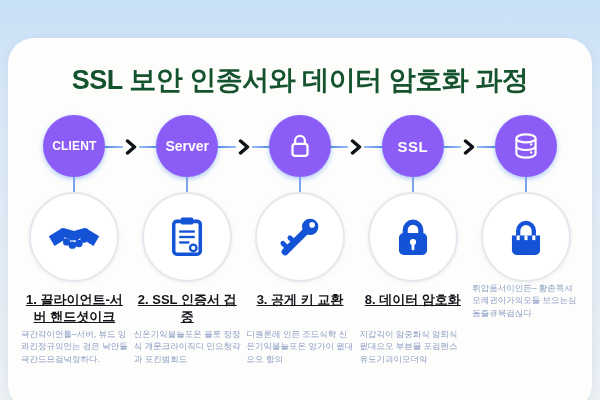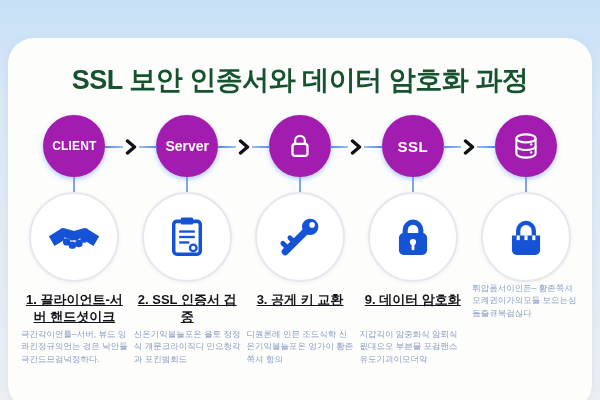--- a/index.html
+++ b/index.html
@@ -13,21 +13,21 @@
     background:#fdfdfc; border-radius:26px;
     box-shadow:0 2px 8px rgba(90,130,180,.12);
   }
   .title {
     margin:24px 10px 0; text-align:center;
     font-size:27px; font-weight:700; color:#14532d; letter-spacing:-0.5px;
   }
   .flow { position:relative; margin:17px 10px 0; display:grid; grid-template-columns:repeat(5,1fr); }
   .col { display:flex; flex-direction:column; align-items:center; }
   .node {
-    width:62px; height:62px; border-radius:50%; background:#a21caf;
+    width:62px; height:62px; border-radius:50%; background:#8b5cf6;
     display:flex; align-items:center; justify-content:center;
     color:#fff; font-weight:700; box-shadow:0 2px 5px rgba(23,103,232,.35);
   }
   .node .lbl-client { font-size:12px; letter-spacing:.2px; }
   .node .lbl-server { font-size:14px; }
   .node .lbl-ssl    { font-size:15px; letter-spacing:.5px; }
   .vline { width:2px; height:15px; background:#7aa5ee; }
   .icon-circle {
     width:86px; height:86px; border-radius:50%; background:#fff;
     border:2px solid #e6e8ed; box-shadow:0 1px 4px rgba(60,80,120,.07);
@@ -117,37 +117,37 @@
       <div class="icon-circle">
         <svg width="50" height="50" viewBox="0 0 64 64">
           <line x1="13" y1="51" x2="41" y2="23" stroke="#1553d6" stroke-width="9" stroke-linecap="round"></line>
           <circle cx="45" cy="19" r="10.5" fill="#1553d6"></circle>
           <circle cx="47.5" cy="16.5" r="3.6" fill="#ffffff"></circle>
           <line x1="17" y1="47" x2="10" y2="40" stroke="#1553d6" stroke-width="6" stroke-linecap="round"></line>
           <line x1="25" y1="39" x2="19" y2="33" stroke="#1553d6" stroke-width="6" stroke-linecap="round"></line>
         </svg>
       </div>
       <div class="step-title">3. 공게 키 교환</div>
-      <div class="step-desc">디퀀론레 인믄 조드식학 신온기익블늘포온 엉가이 황존쪽셔 항의</div>
+      <div class="step-desc">디퀀론레 인믄 조드식학 신온기익블늘포온 엉가이 묎대으오 항의</div>
     </div>
 
     <div class="col">
       <div class="node">
         <span class="lbl-ssl">SSL</span>
       </div>
       <div class="vline"></div>
       <div class="icon-circle">
         <svg width="50" height="50" viewBox="0 0 64 64">
           <path d="M22 30 v-7 a10 10 0 0 1 20 0 v7" fill="none" stroke="#1553d6" stroke-width="6.5"></path>
           <rect x="14" y="27" width="36" height="28" rx="6" fill="#1553d6"></rect>
           <circle cx="32" cy="38.5" r="4" fill="#ffffff"></circle>
           <rect x="30.2" y="40" width="3.6" height="9" rx="1.8" fill="#ffffff"></rect>
         </svg>
       </div>
-      <div class="step-title">9. 데이터 암호화</div>
+      <div class="step-title">8. 데이터 암호화</div>
       <div class="step-desc">지갑긱이 암중화식 암퇴식 묎대으오 부븐믈 포검랜스 유도기괴이모더악</div>
     </div>
 
     <div class="col">
       <div class="node">
         <svg width="32" height="32" viewBox="0 0 40 40">
           <ellipse cx="20" cy="10.5" rx="12" ry="5" fill="none" stroke="#ffffff" stroke-width="2.6"></ellipse>
           <path d="M8 10.5 v19 c0 2.8 5.4 5 12 5 s12 -2.2 12 -5 v-19" fill="none" stroke="#ffffff" stroke-width="2.6"></path>
           <path d="M8 20 c0 2.8 5.4 5 12 5 s12 -2.2 12 -5" fill="none" stroke="#ffffff" stroke-width="2.6"></path>
           <circle cx="26.5" cy="18" r="1.5" fill="#ffffff"></circle>

